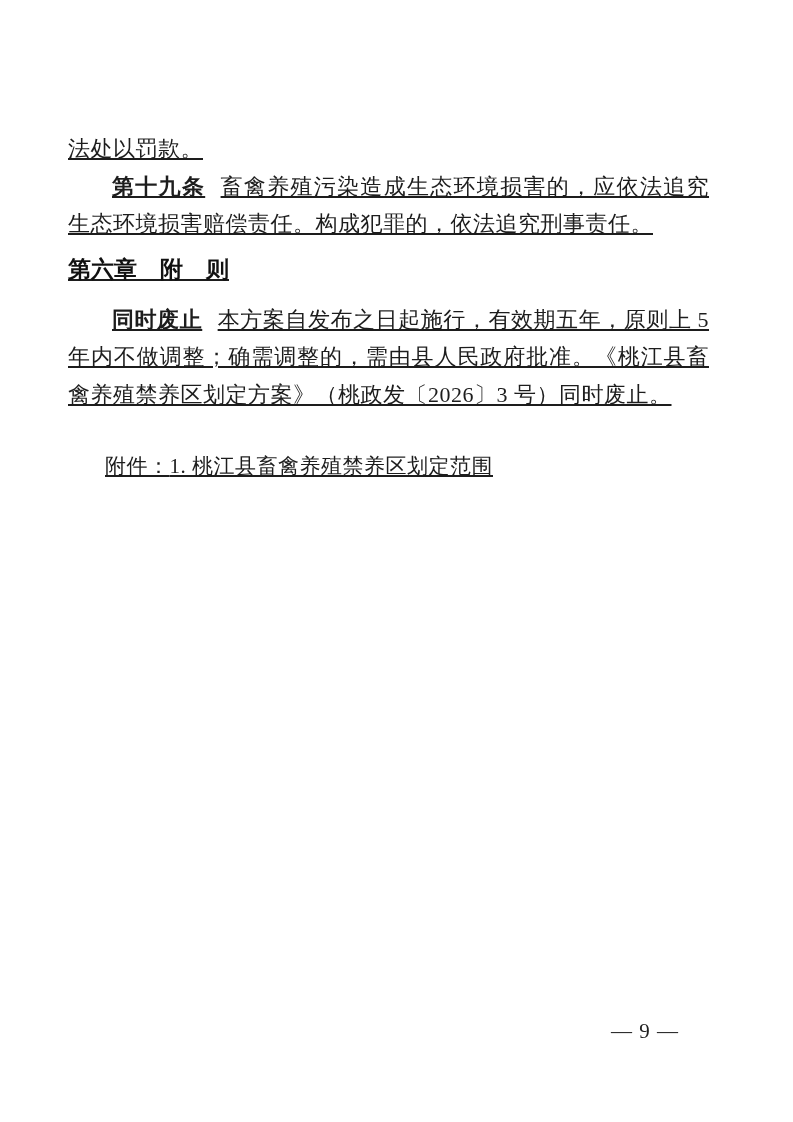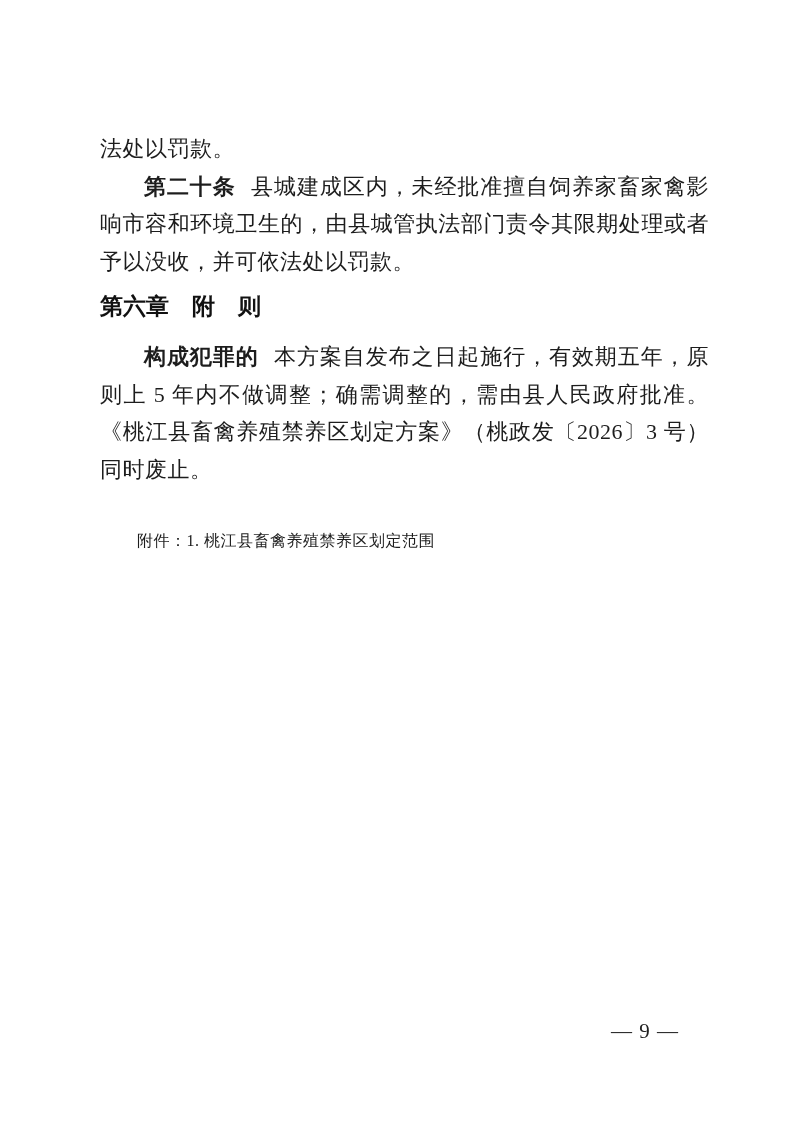--- a/index.html
+++ b/index.html
@@ -10,21 +10,22 @@
   .page {
     position: relative;
     width: 793px;
     height: 1122px;
     background: #ffffff;
     overflow: hidden;
     font-family: "Liberation Serif", serif;
     color: #1d1d1d;
   }
   .content {
-    padding: 130px 84px 0 100px;
+    padding: 130px 84px 0 68px;
+    text-decoration: underline;
   }
   .para {
     margin: 0;
     font-size: 22px;
     line-height: 37.5px;
     text-align: justify;
     text-justify: inter-ideograph;
     letter-spacing: 0.5px;
   }
   .para.indent {
@@ -41,21 +42,21 @@
     font-weight: bold;
     text-align: left;
     font-family: "Liberation Sans", sans-serif;
     color: #111111;
   }
   .attachments {
     display: flex;
     align-items: flex-end;
     margin-top: 34px;
     padding-left: 37px;
-    font-size: 16px;
+    font-size: 21px;
     line-height: 38.5px;
     letter-spacing: 0.5px;
   }
   .attach-label {
     white-space: nowrap;
     flex: 0 0 auto;
   }
   .attach-items {
     flex: 1 1 auto;
   }
@@ -71,26 +72,26 @@
 </style>
 </head>
 <body>
 
 <div class="page">
   <div class="content">
 
     <p class="para">法处以罚款。</p>
 
 
+    <p class="para indent"><span class="term">第十九条</span><span>畜禽养殖污染造成生态环境损害的，应依法追究生态环境损害赔偿责任。构成犯罪的，依法追究刑事责任。</span></p>
 
-    <p class="para indent"><span class="term">第二十条</span><span>县城建成区内，未经批准擅自饲养家畜家禽影响市容和环境卫生的，由县城管执法部门责令其限期处理或者予以没收，并可依法处以罚款。</span></p>
 
     <h2 class="chapter">第六章　附　则</h2>
 
-    <p class="para indent"><span class="term">构成犯罪的</span><span>本方案自发布之日起施行，有效期五年，原则上 5 年内不做调整；确需调整的，需由县人民政府批准。《桃江县畜禽养殖禁养区划定方案》（桃政发〔2026〕3 号）同时废止。</span></p>
+    <p class="para indent"><span class="term">同时废止</span><span>本方案自发布之日起施行，有效期五年，原则上 5 年内不做调整；确需调整的，需由县人民政府批准。《桃江县畜禽养殖禁养区划定方案》（桃政发〔2026〕3 号）同时废止。</span></p>
 
     <div class="attachments">
       <span class="attach-label">附件：</span>
       <div class="attach-items">
         <div class="attach-item">1. 桃江县畜禽养殖禁养区划定范围</div>
       </div>
     </div>
 
   </div>
 

